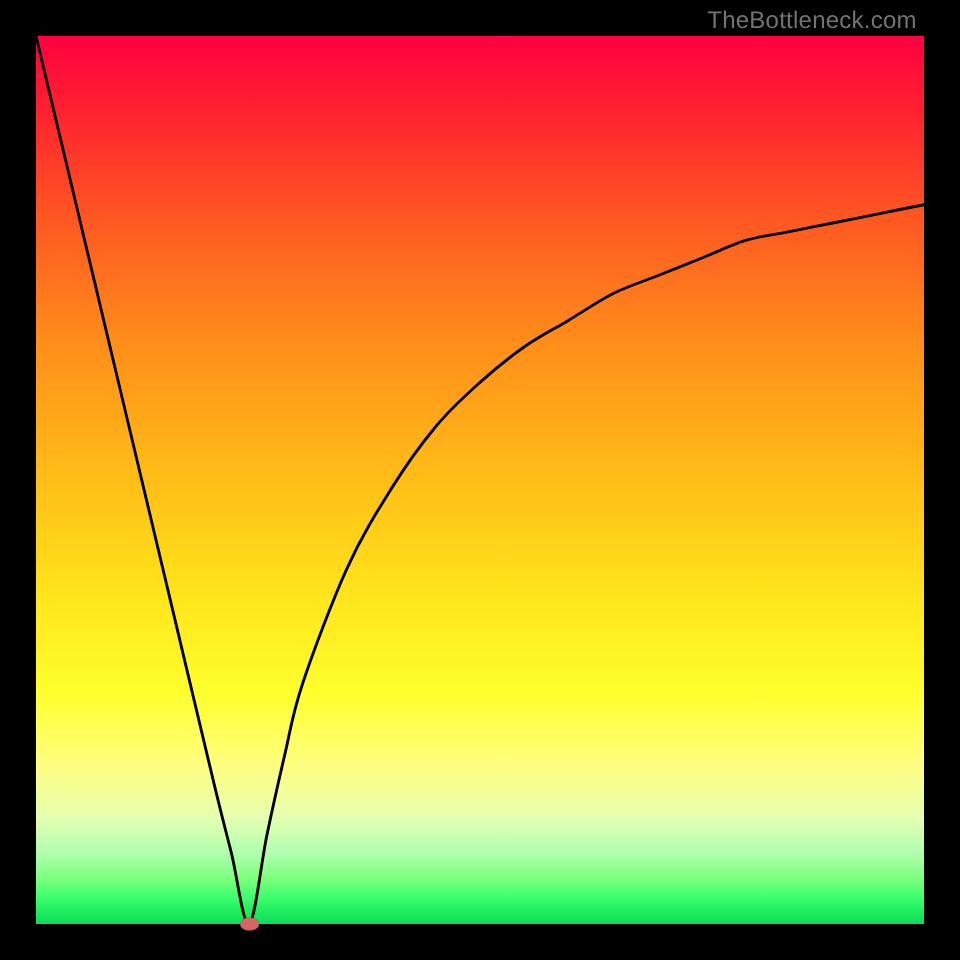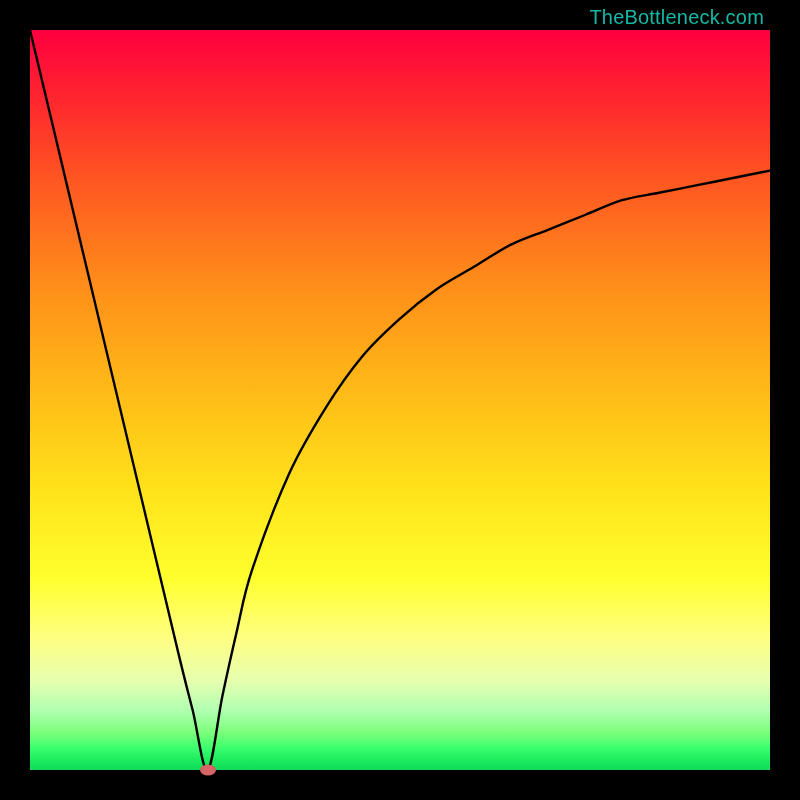--- a/index.html
+++ b/index.html
@@ -32,21 +32,21 @@
       #1fee5e 98.5%,
       #0edb5b 100%
     );
   }
   .attribution {
     position: absolute;
     right: 36px;
     top: 6px;
     font-family: Arial, Helvetica, sans-serif;
     font-size: 20px;
-    color: #14b8a6;
+    color: #737373;
     letter-spacing: 0.2px;
     user-select: none;
   }
   .curve {
     position: absolute;
     left: 0; top: 0;
     width: 740px;
     height: 740px;
     display: block;
     pointer-events: none;

